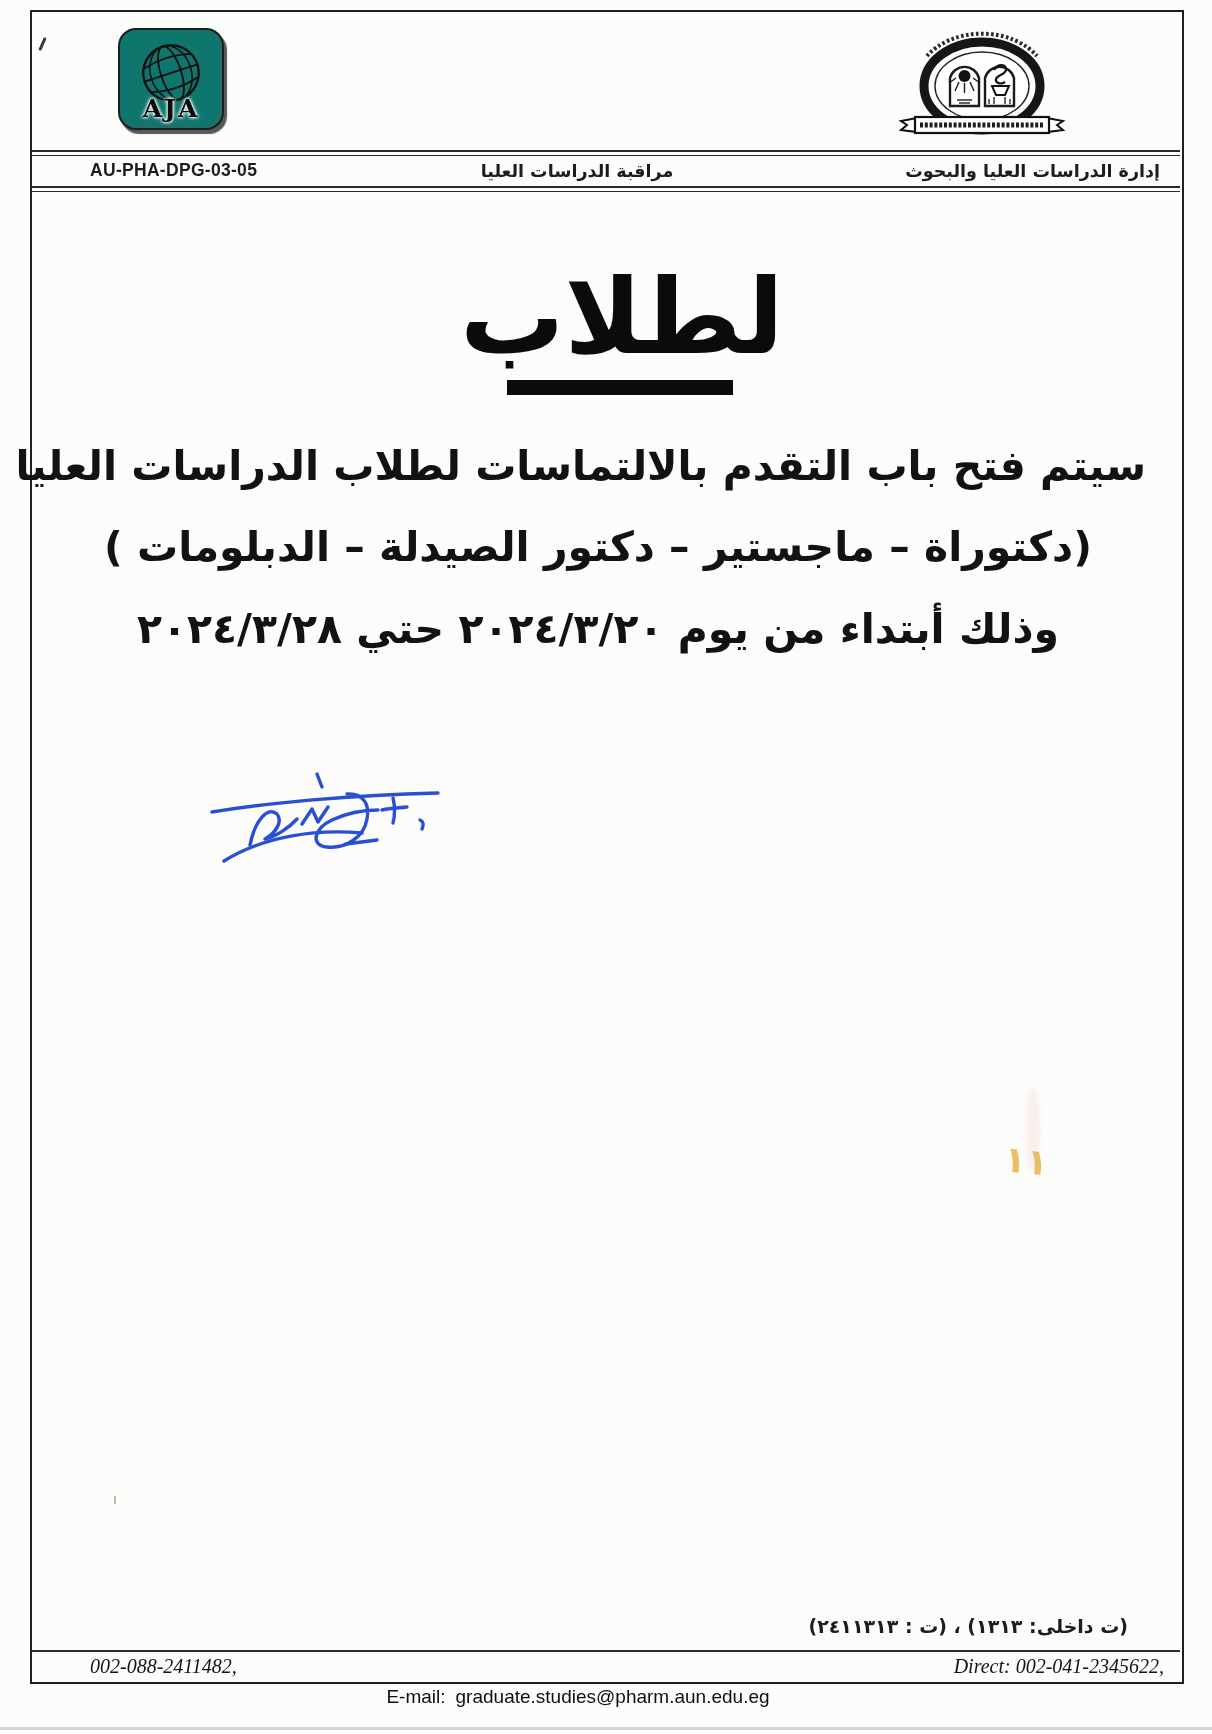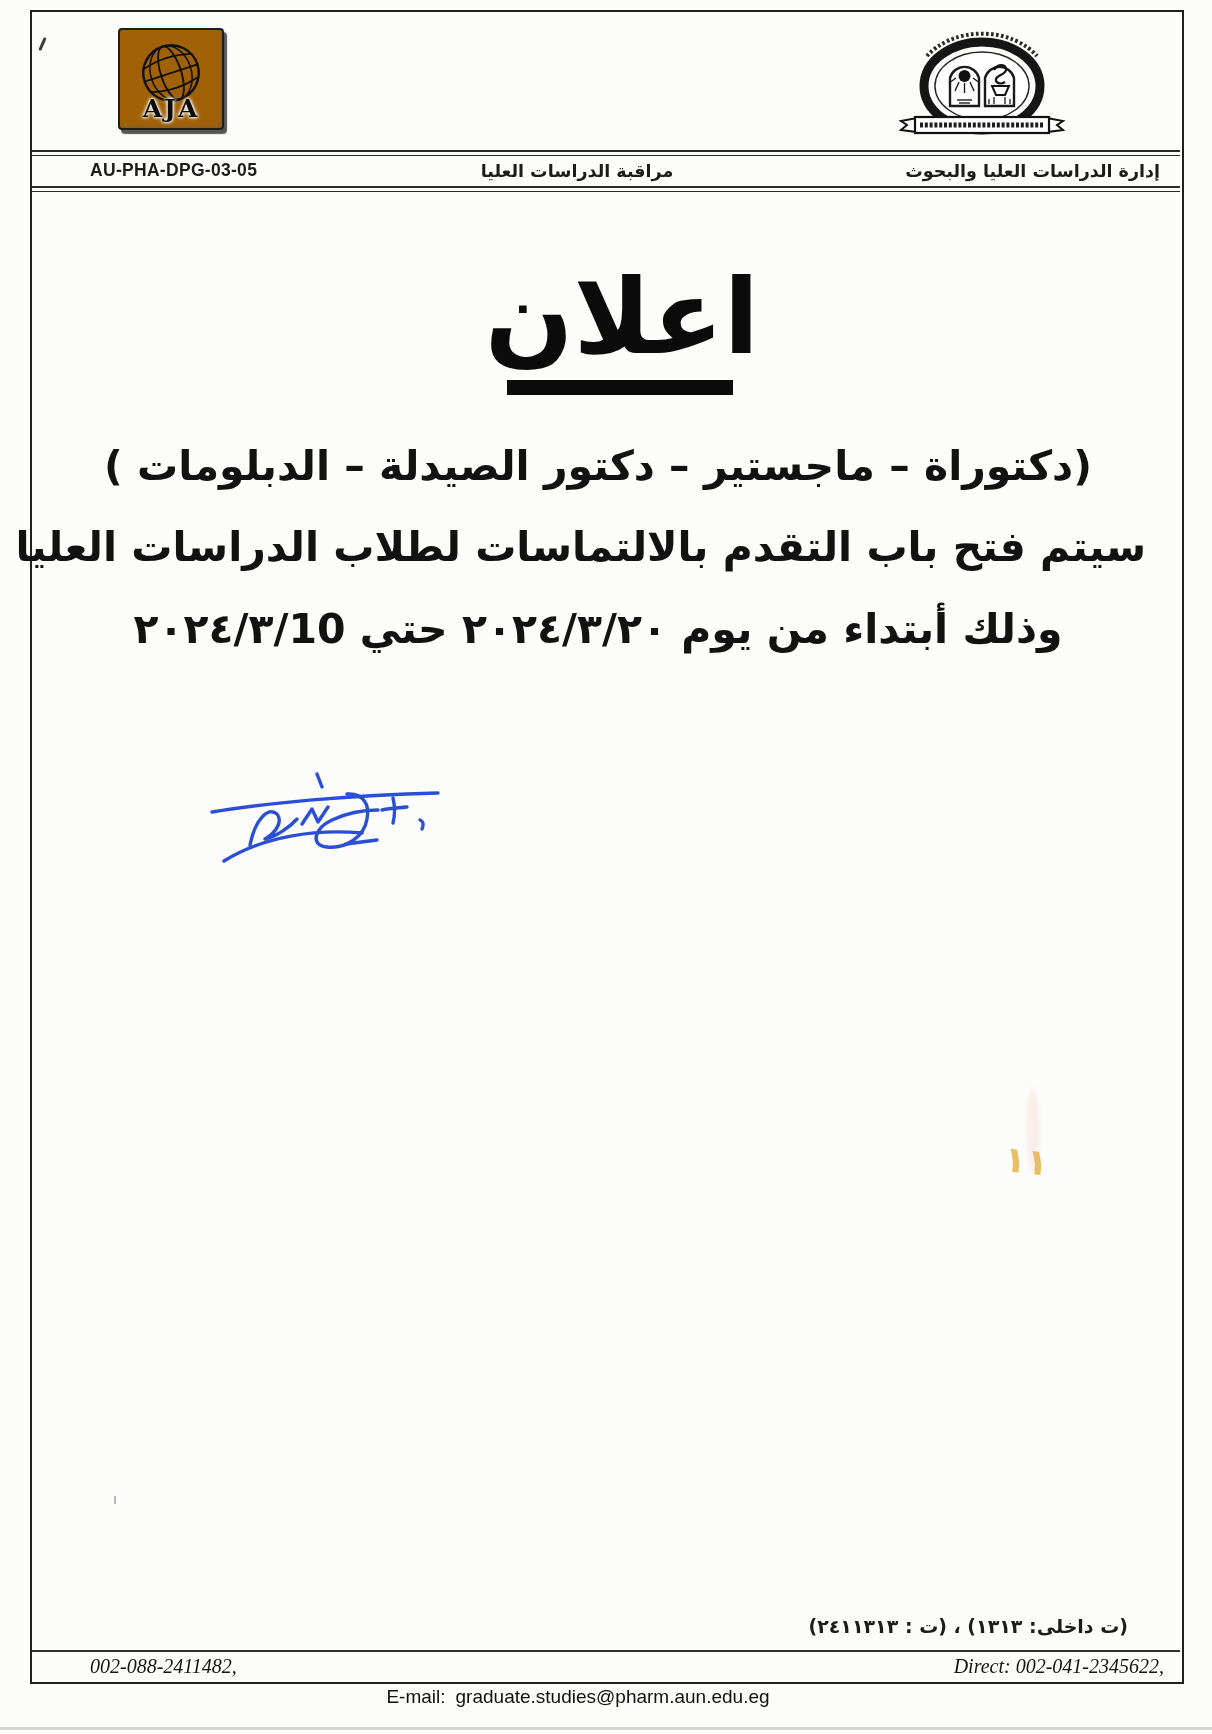--- a/index.html
+++ b/index.html
@@ -11,21 +11,21 @@
   
   .page-frame{
     position:absolute;left:30px;top:10px;width:1150px;height:1670px;
     border:2.5px solid #1f1f1f;pointer-events:none;
   }
   .scan-edge{position:absolute;left:0;right:0;top:1727px;height:3px;background:#c9c9c5;opacity:.8;}
 
   
   .aja-logo{
     position:absolute;left:118px;top:28px;width:102px;height:98px;
-    border:2.5px solid #1d1d1d;border-radius:4px;background:#a16207;
+    border:2.5px solid #1d1d1d;border-radius:18px;background:#0f766e;
     box-shadow:3px 4px 1px rgba(45,45,45,.8), inset -2px -2px 3px rgba(90,90,90,.35);
   }
   .aja-logo svg{position:absolute;left:14px;top:6px;}
   .aja-text{
     position:absolute;left:0;right:0;bottom:5px;text-align:center;
     font-family:"DejaVu Serif",serif;font-weight:bold;font-size:25px;letter-spacing:2px;
     color:#0c0c0c;
     text-shadow:0 0 3px #fff,0 0 3px #fff,0 0 4px #fff;
   }
 
@@ -161,28 +161,28 @@
     <div class="dline"></div>
     <div class="header-row">
       <span class="header-left">AU-PHA-DPG-03-05</span>
       <span class="header-center">مراقبة الدراسات العليا</span>
       <span class="header-right">إدارة الدراسات العليا والبحوث</span>
     </div>
     <div class="dline"></div>
   </div>
 
   <div class="title-wrap">
-    <div class="title-text">اعلان</div>
+    <div class="title-text">لطلاب</div>
     <div class="title-bar"></div>
   </div>
 
   <div class="body-text">
+    <div class="body-line">سيتم فتح باب التقدم بالالتماسات لطلاب الدراسات العليا</div>
     <div class="body-line">(دكتوراة – ماجستير – دكتور الصيدلة – الدبلومات )</div>
-    <div class="body-line">سيتم فتح باب التقدم بالالتماسات لطلاب الدراسات العليا</div>
-    <div class="body-line">وذلك أبتداء من يوم ٢٠٢٤/٣/٢٠ حتي ٢٠٢٤/٣/10</div>
+    <div class="body-line">وذلك أبتداء من يوم ٢٠٢٤/٣/٢٠ حتي ٢٠٢٤/٣/٢٨</div>
   </div>
 
   <div class="signature">
     <svg width="252" height="120" viewBox="0 0 252 120">
       <g fill="none" stroke="#2a4fd4" stroke-width="3.4" stroke-linecap="round" stroke-linejoin="round">
         <path d="M16,64 C70,55 155,47 242,45"></path>
         <path d="M121,26 l5,13"></path>
         <path d="M54,97 C59,72 72,58 81,66 C87,73 80,85 69,91 C79,89 93,80 101,71"></path>
         <path d="M106,76 l10,-15 l6,13 l10,-15"></path>
         <path d="M151,46 C167,45 174,56 171,71 C168,89 150,101 131,99 C113,97 119,80 136,72 C151,65 169,62 182,62"></path>

